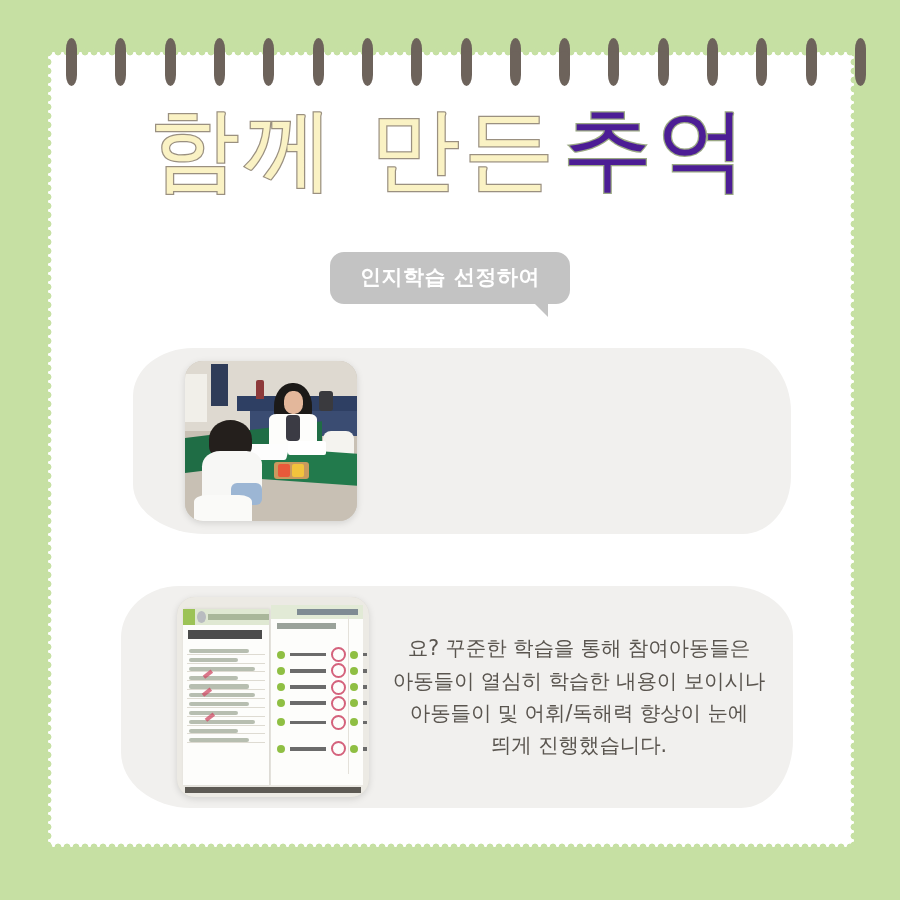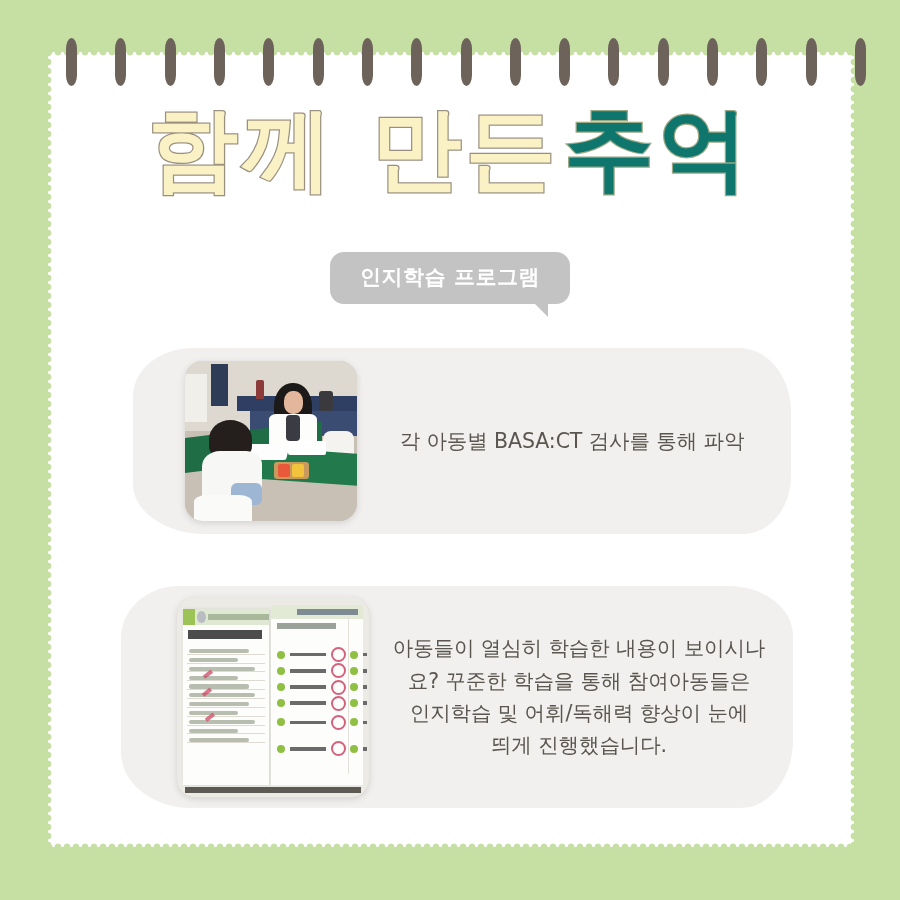--- a/index.html
+++ b/index.html
@@ -98,32 +98,32 @@
   .title {
     position: absolute;
     left: 0; right: 0;
     top: 104px;
     text-align: center;
     z-index: 4;
     white-space: nowrap;
   }
   .title span {
     font-size: 90px;
-    font-weight: bold;
+    font-weight: normal;
     letter-spacing: 4px;
     line-height: 1;
     font-family: "DejaVu Sans", sans-serif;
   }
   .t-yellow {
     color: #faf2c4;
     -webkit-text-stroke: 2.5px #9a9080;
     paint-order: stroke fill;
   }
   .t-green {
-    color: #0f766e;
+    color: #4c1d95;
     -webkit-text-stroke: 2.5px #9aa884;
     paint-order: stroke fill;
   }
 
   
   .badge-wrap {
     position: absolute;
     left: 0; right: 0;
     top: 252px;
     text-align: center;
@@ -327,21 +327,21 @@
       <div class="ring"></div>
       <div class="ring"></div>
     </div>
 
   <div class="title">
     <span class="t-yellow">함께 만든</span>
     <span class="t-green">추억</span>
   </div>
 
   <div class="badge-wrap">
-    <span class="badge">인지학습 프로그램</span>
+    <span class="badge">인지학습 선정하여</span>
   </div>
 
   <div class="card card-1">
 
     <div class="photo photo-1">
       <div class="scene1">
         <div class="s1-wallupper"></div>
         <div class="s1-floor"></div>
         <div class="s1-lcab"></div>
         <div class="s1-darkpanel"></div>
@@ -364,21 +364,20 @@
             <i></i>
           </div>
         <div class="s1-child-hair"></div>
         <div class="s1-child-shirt"></div>
         <div class="s1-child-jeans"></div>
         <div class="s1-chair"></div>
       </div>
     </div>
 
     <div class="body-text">
-      <span class="ln">각 아동별  BASA:CT 검사를 통해 파악</span>
     </div>
   </div>
 
   <div class="card card-2">
 
     <div class="photo photo-2">
       <div class="scene2">
 
         <div class="s2-page s2-left">
           <div class="s2-hdr-l">
@@ -469,20 +468,20 @@
                 <u></u>
               </div>
           </div>
         </div>
 
         <div class="s2-bottombar"></div>
       </div>
     </div>
 
     <div class="body-text">
+      <span class="ln">요? 꾸준한 학습을 통해 참여아동들은</span>
       <span class="ln">아동들이 열심히 학습한 내용이 보이시나</span>
-      <span class="ln">요? 꾸준한 학습을 통해 참여아동들은</span>
-      <span class="ln">인지학습 및 어휘/독해력 향상이 눈에</span>
+      <span class="ln">아동들이 및 어휘/독해력 향상이 눈에</span>
       <span class="ln">띄게 진행했습니다.</span>
     </div>
   </div>
 
 </div>
 
 </body></html>

